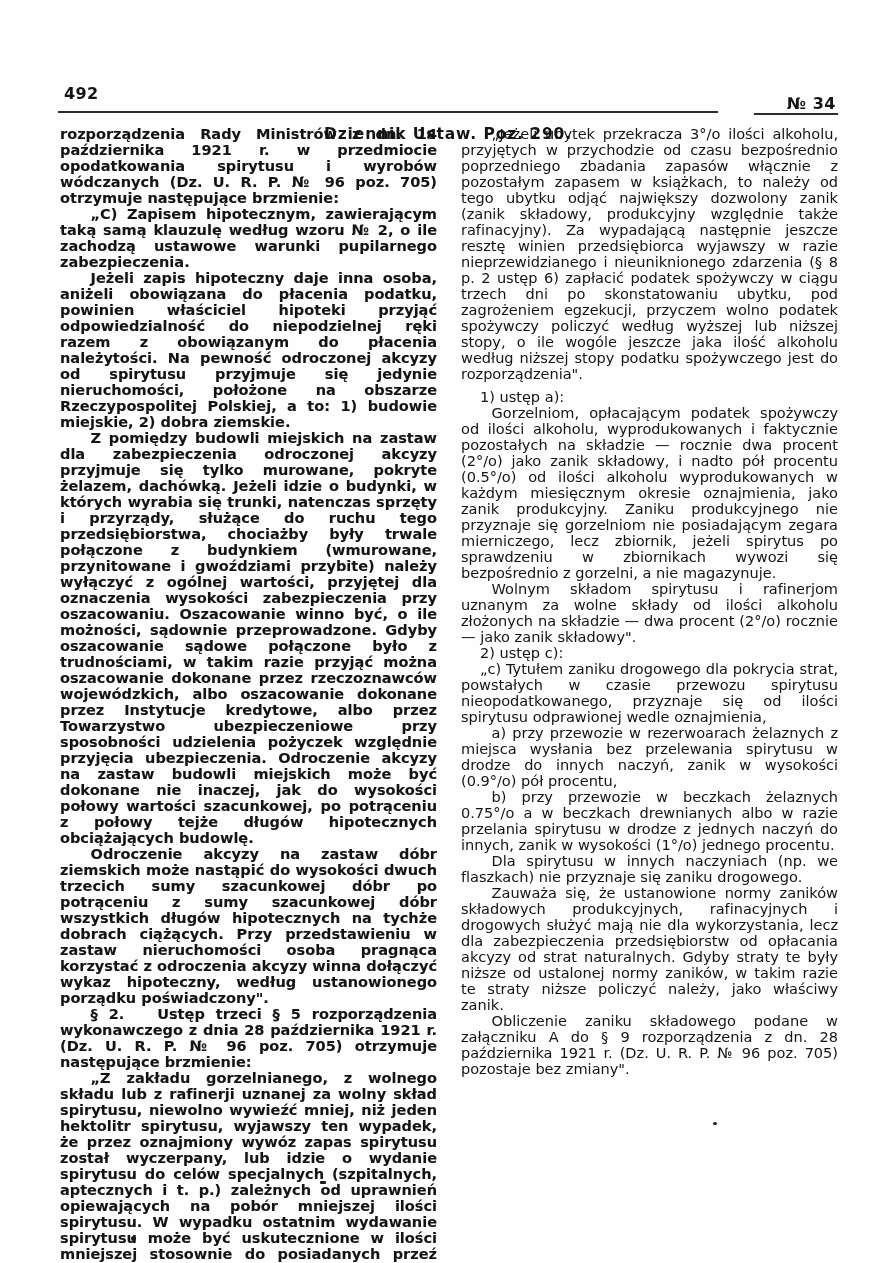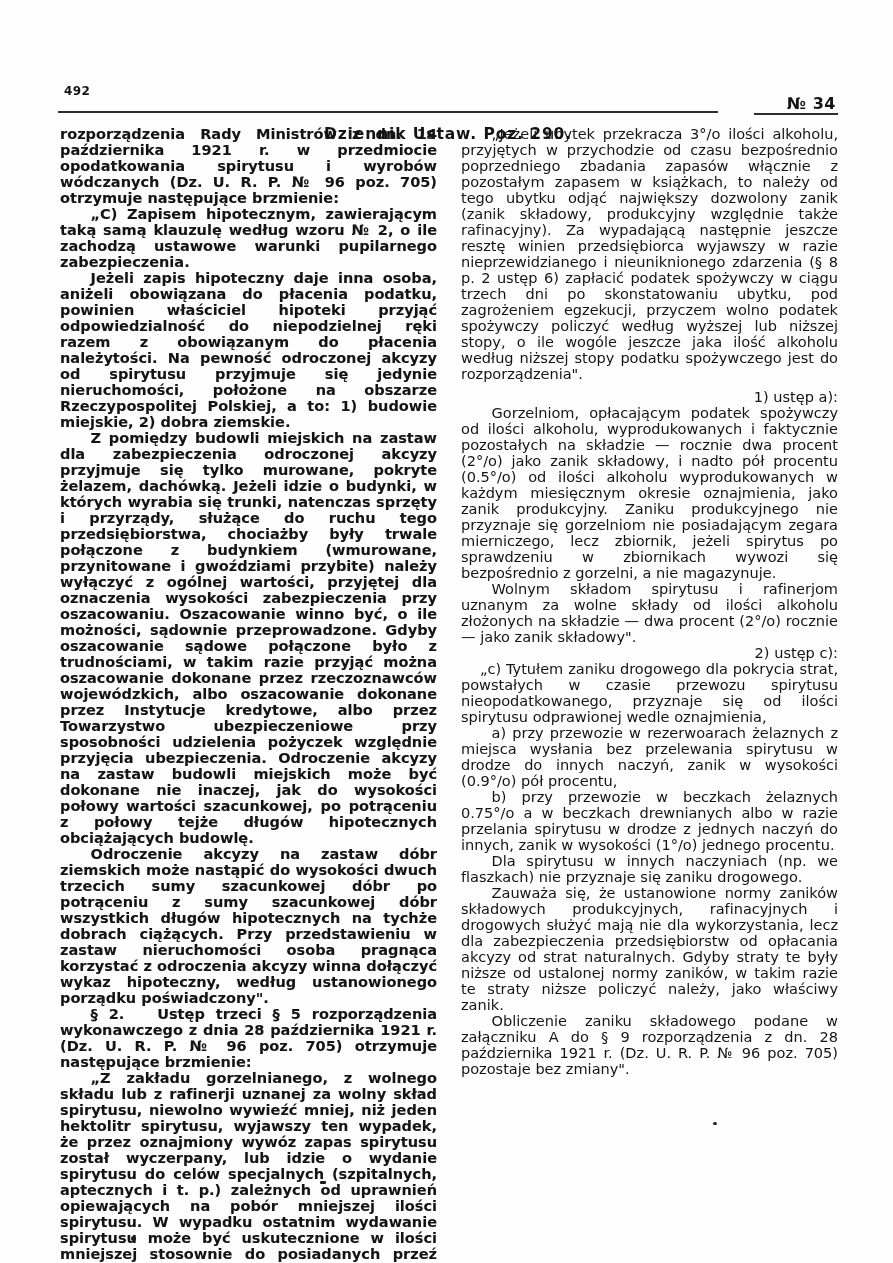--- a/index.html
+++ b/index.html
@@ -24,21 +24,21 @@
     position: absolute;
     left: 58px;
     top: 84px;
     width: 780px;
     height: 30px;
   }
   .folio {
     position: absolute;
     left: 6px;
     top: 0;
-    font-size: 12px;
+    font-size: 16px;
     font-weight: bold;
     letter-spacing: 0.4px;
   }
   .journal-title {
     position: absolute;
     left: 0;
     top: 1px;
     width: 780px;
     text-align: center;
     font-size: 15.5px;
@@ -99,21 +99,21 @@
   .col p.ind {
     text-indent: 2.1em;
   }
   .col p.ind-sm {
     text-indent: 1.3em;
   }
   .col p.noind {
     text-indent: 0;
   }
   .col p.last {
-    text-align: right;
+    text-align: left;
   }
   .sec {
     font-weight: bold;
   }
 
   
   .col.heavy p {
     font-weight: 600;
     -webkit-text-stroke: 0.12px rgba(0,0,0,0.55);
   }

